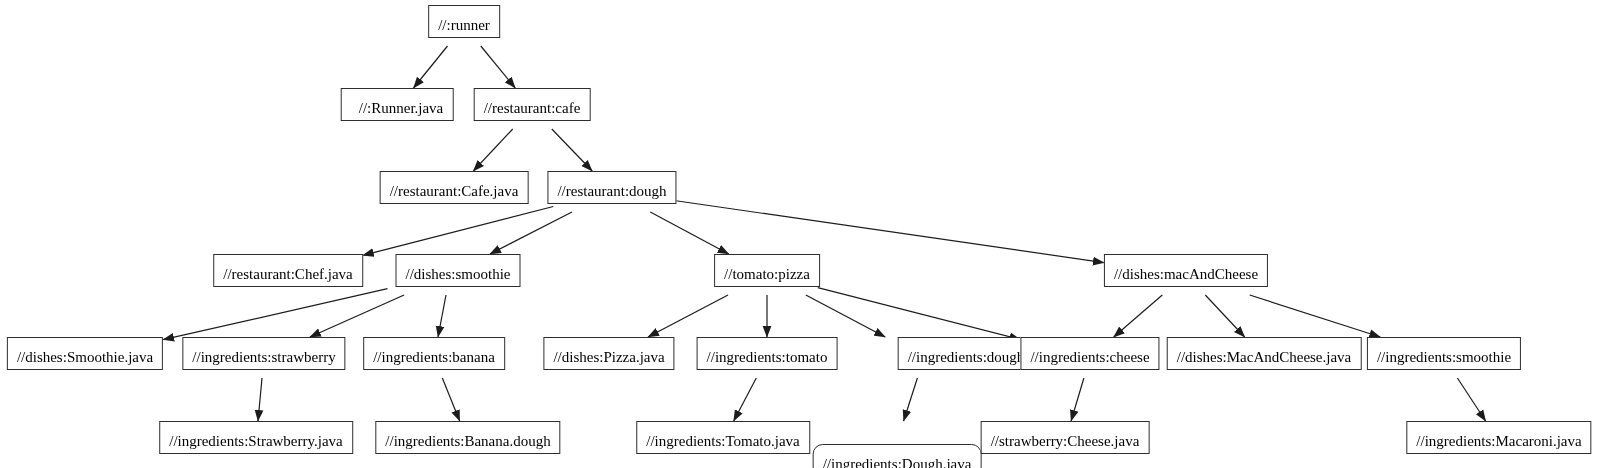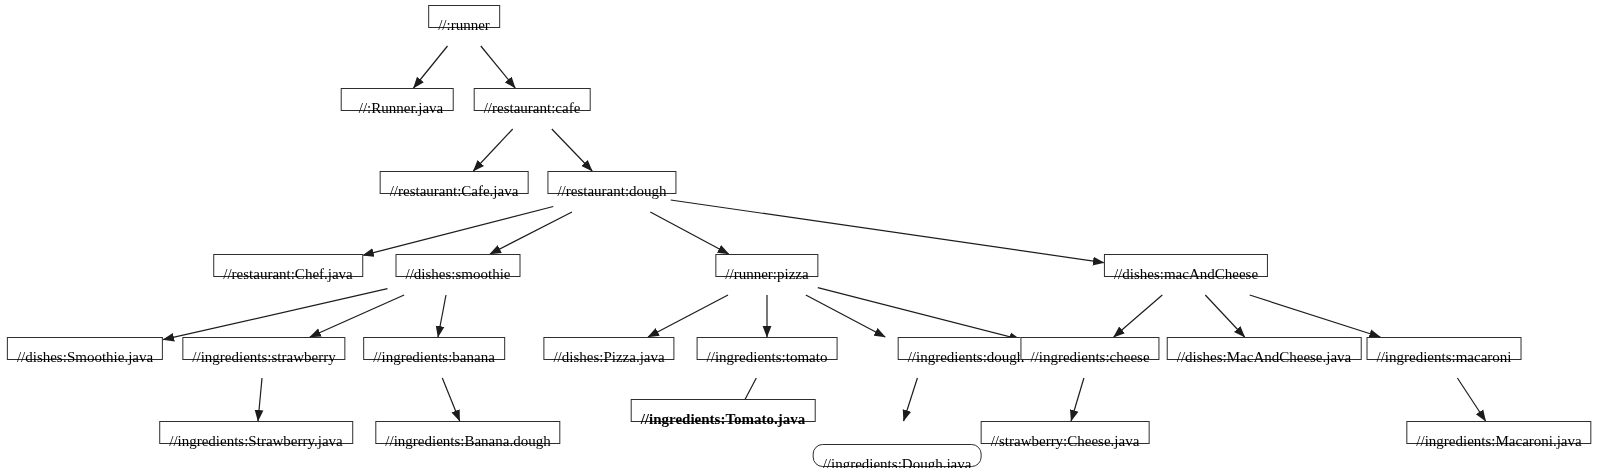--- a/index.html
+++ b/index.html
@@ -15,21 +15,21 @@
     position: absolute;
     left: 0;
     top: 0;
     width: 1600px;
     height: 468px;
   }
   .node {
     position: absolute;
     transform: translateX(-50%);
     box-sizing: border-box;
-    height: 23px;
+    height: 33px;
     line-height: 39px;
     padding: 0 9px;
     border: 1px solid var(--node-border-color, #2e2e2e);
     background: var(--node-fill-color, #ffffff);
     color: var(--text-color, #000000);
     font-size: 15px;
     white-space: nowrap;
     text-align: center;
   }
 </style>
@@ -70,30 +70,30 @@
         <line x1="1457.4" y1="378.0" x2="1485.6" y2="421.0" stroke="#1c1c1c" stroke-width="1.2" marker-end="url(#arrowhead)"></line>
       </g>
   </svg>
 <div class="node" style="left: 464px; top: 5px;">//:runner</div>
     <div class="node" style="left: 397px; top: 88px; padding-left: 17px;">//:Runner.java</div>
     <div class="node" style="left: 532px; top: 88px;">//restaurant:cafe</div>
     <div class="node" style="left: 454px; top: 171px;">//restaurant:Cafe.java</div>
     <div class="node" style="left: 612px; top: 171px;">//restaurant:dough</div>
     <div class="node" style="left: 288px; top: 254px;">//restaurant:Chef.java</div>
     <div class="node" style="left: 458px; top: 254px;">//dishes:smoothie</div>
-    <div class="node" style="left: 767px; top: 254px;">//runner:pizza</div>
+    <div class="node" style="left: 767px; top: 254px;">//tomato:pizza</div>
     <div class="node" style="left: 1186px; top: 254px;">//dishes:macAndCheese</div>
     <div class="node" style="left: 85px; top: 337px;">//dishes:Smoothie.java</div>
     <div class="node" style="left: 264px; top: 337px;">//ingredients:strawberry</div>
     <div class="node" style="left: 434px; top: 337px;">//ingredients:banana</div>
     <div class="node" style="left: 609px; top: 337px;">//dishes:Pizza.java</div>
     <div class="node" style="left: 767px; top: 337px;">//ingredients:tomato</div>
     <div class="node" style="left: 924px; top: 337px; margin-left: 42px;">//ingredients:dough</div>
     <div class="node" style="left: 1264px; top: 337px;">//dishes:MacAndCheese.java</div>
     <div class="node" style="left: 1090px; top: 337px;">//ingredients:cheese</div>
-    <div class="node" style="left: 1444px; top: 337px;">//ingredients:macaroni</div>
+    <div class="node" style="left: 1444px; top: 337px;">//ingredients:smoothie</div>
     <div class="node" style="left: 256px; top: 421px;">//ingredients:Strawberry.java</div>
     <div class="node" style="left: 468px; top: 421px;">//ingredients:Banana.dough</div>
-    <div class="node" style="left: 723px; top: 399px; font-weight: bold;">//ingredients:Tomato.java</div>
+    <div class="node" style="left: 723px; top: 421px;">//ingredients:Tomato.java</div>
     <div class="node" style="left: 897px; top: 444px; border-radius: 10px;">//ingredients:Dough.java</div>
     <div class="node" style="left: 1065px; top: 421px;">//strawberry:Cheese.java</div>
     <div class="node" style="left: 1499px; top: 421px;">//ingredients:Macaroni.java</div>
   </div>
 
 </body></html>

